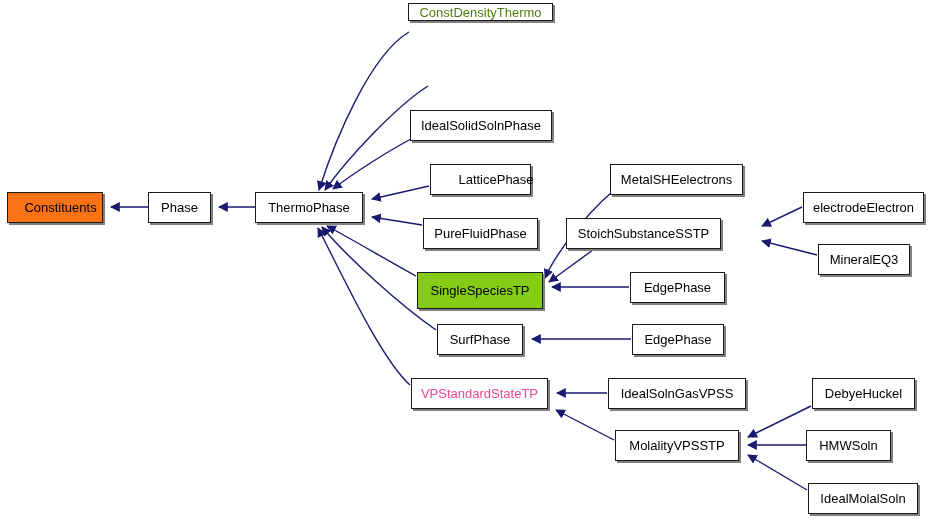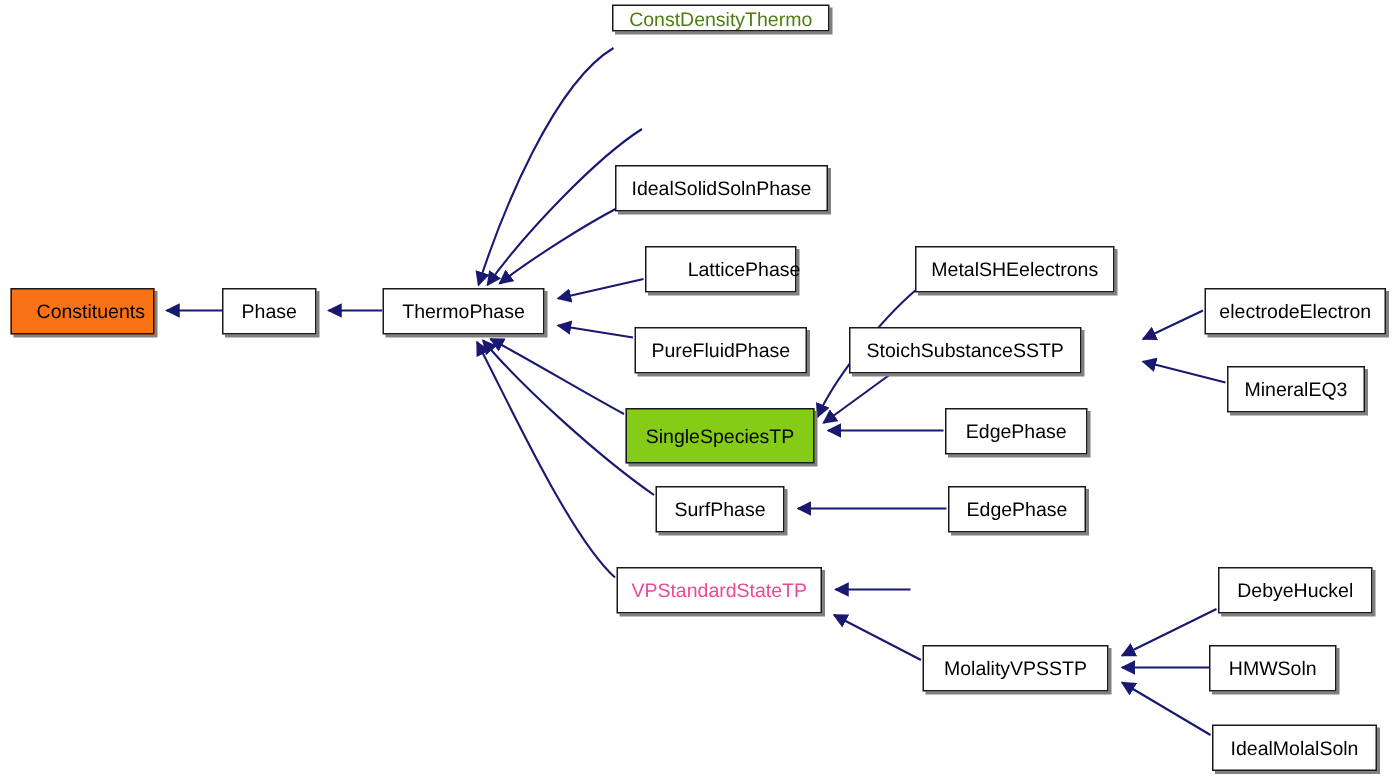--- a/index.html
+++ b/index.html
@@ -116,20 +116,23 @@
     </div>
     <div class="node" style="left: 566px; top: 218px; width: 155px; height: 31px; border-color: rgb(26, 26, 26); color: rgb(0, 0, 0); background: rgb(255, 255, 255);">
       <span class="node-label">StoichSubstanceSSTP</span>
     </div>
     <div class="node" style="left: 630px; top: 272px; width: 95px; height: 31px; border-color: rgb(26, 26, 26); color: rgb(0, 0, 0); background: rgb(255, 255, 255);">
       <span class="node-label">EdgePhase</span>
     </div>
     <div class="node" style="left: 632px; top: 324px; width: 92px; height: 31px; border-color: rgb(26, 26, 26); color: rgb(0, 0, 0); background: rgb(255, 255, 255);">
       <span class="node-label">EdgePhase</span>
     </div>
+    <div class="node" style="left: 608px; top: 378px; width: 138px; height: 31px; border-color: rgb(26, 26, 26); color: rgb(0, 0, 0); background: rgb(255, 255, 255);">
+      <span class="node-label">IdealSolnGasVPSS</span>
+    </div>
     <div class="node" style="left: 615px; top: 430px; width: 124px; height: 31px; border-color: rgb(26, 26, 26); color: rgb(0, 0, 0); background: rgb(255, 255, 255);">
       <span class="node-label">MolalityVPSSTP</span>
     </div>
     <div class="node" style="left: 803px; top: 192px; width: 121px; height: 31px; border-color: rgb(26, 26, 26); color: rgb(0, 0, 0); background: rgb(255, 255, 255);">
       <span class="node-label">electrodeElectron</span>
     </div>
     <div class="node" style="left: 818px; top: 244px; width: 92px; height: 31px; border-color: rgb(26, 26, 26); color: rgb(0, 0, 0); background: rgb(255, 255, 255);">
       <span class="node-label">MineralEQ3</span>
     </div>
     <div class="node" style="left: 812px; top: 378px; width: 103px; height: 31px; border-color: rgb(26, 26, 26); color: rgb(0, 0, 0); background: rgb(255, 255, 255);">

